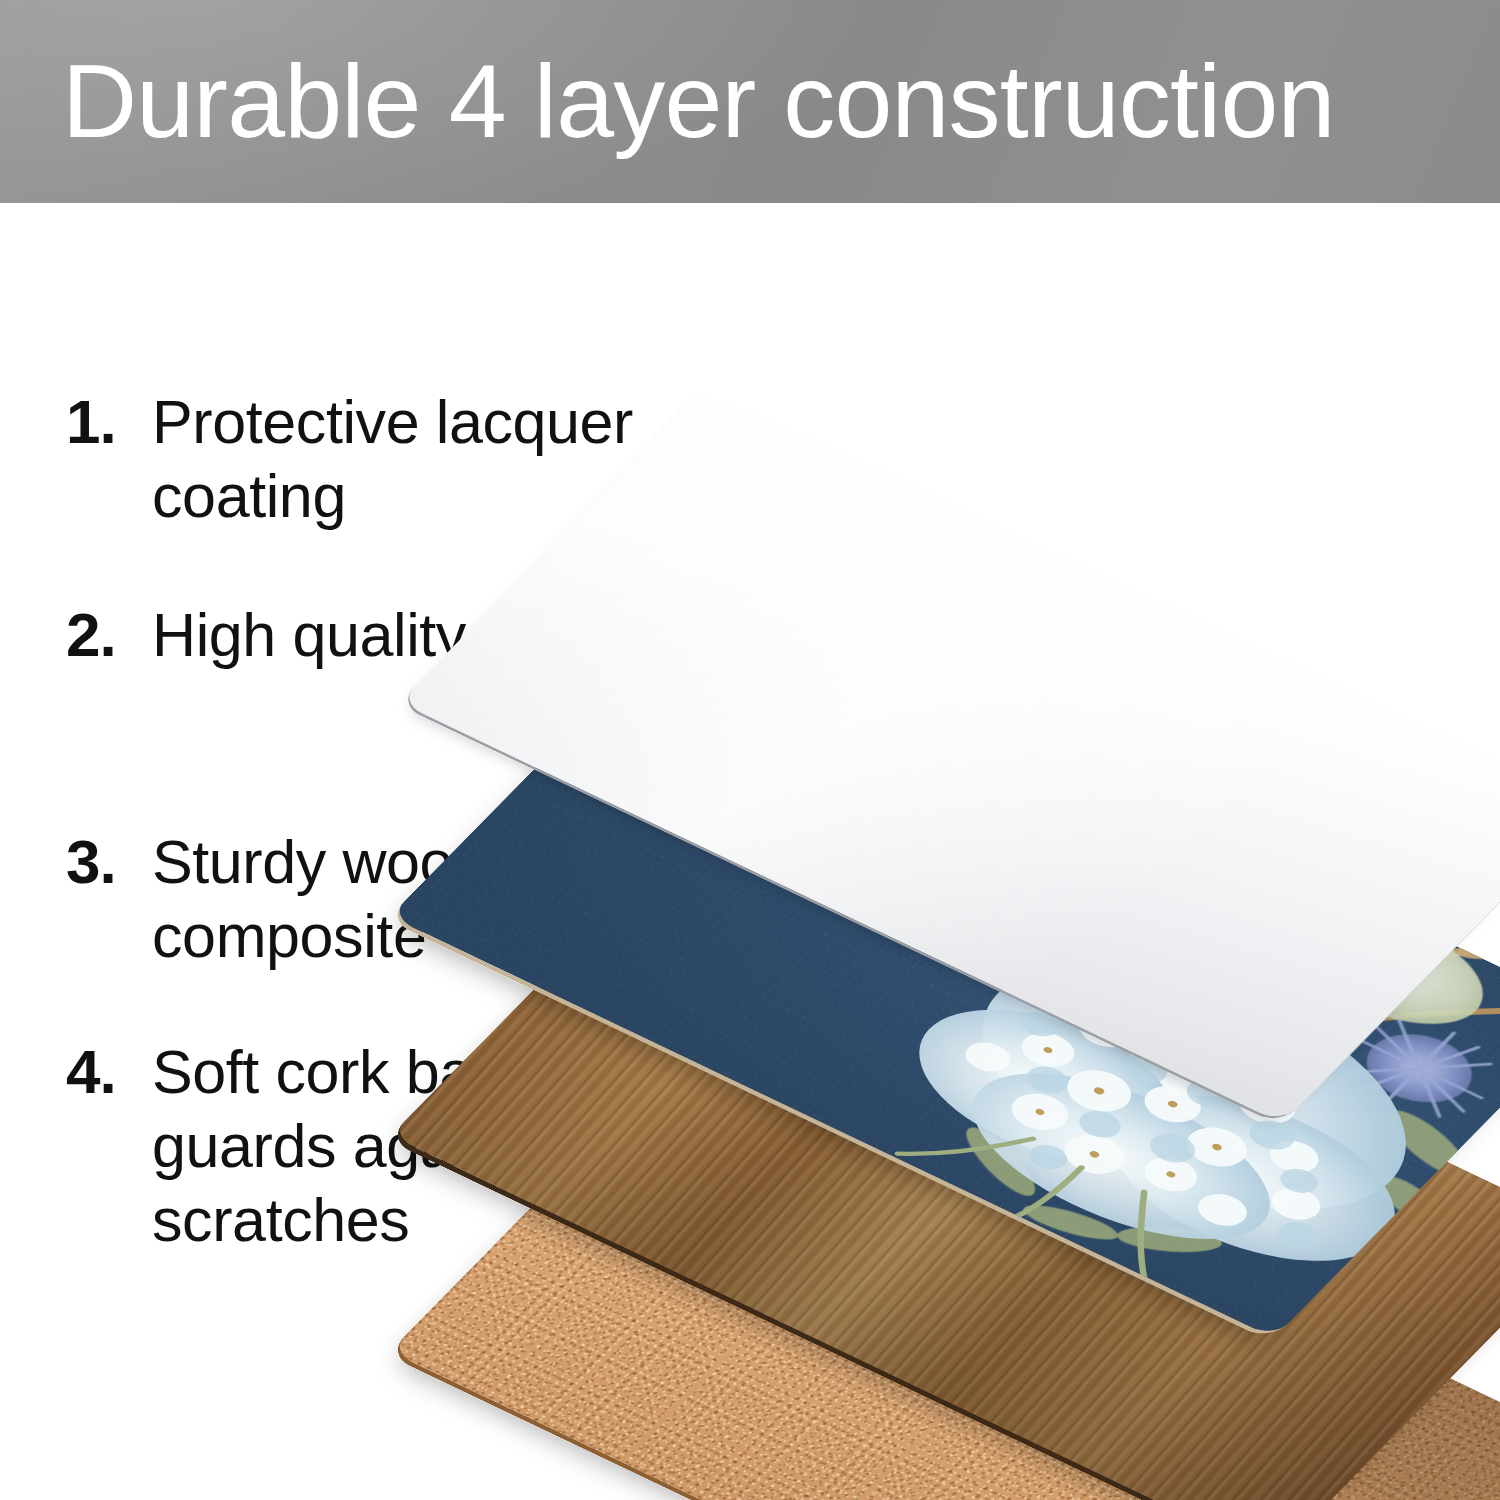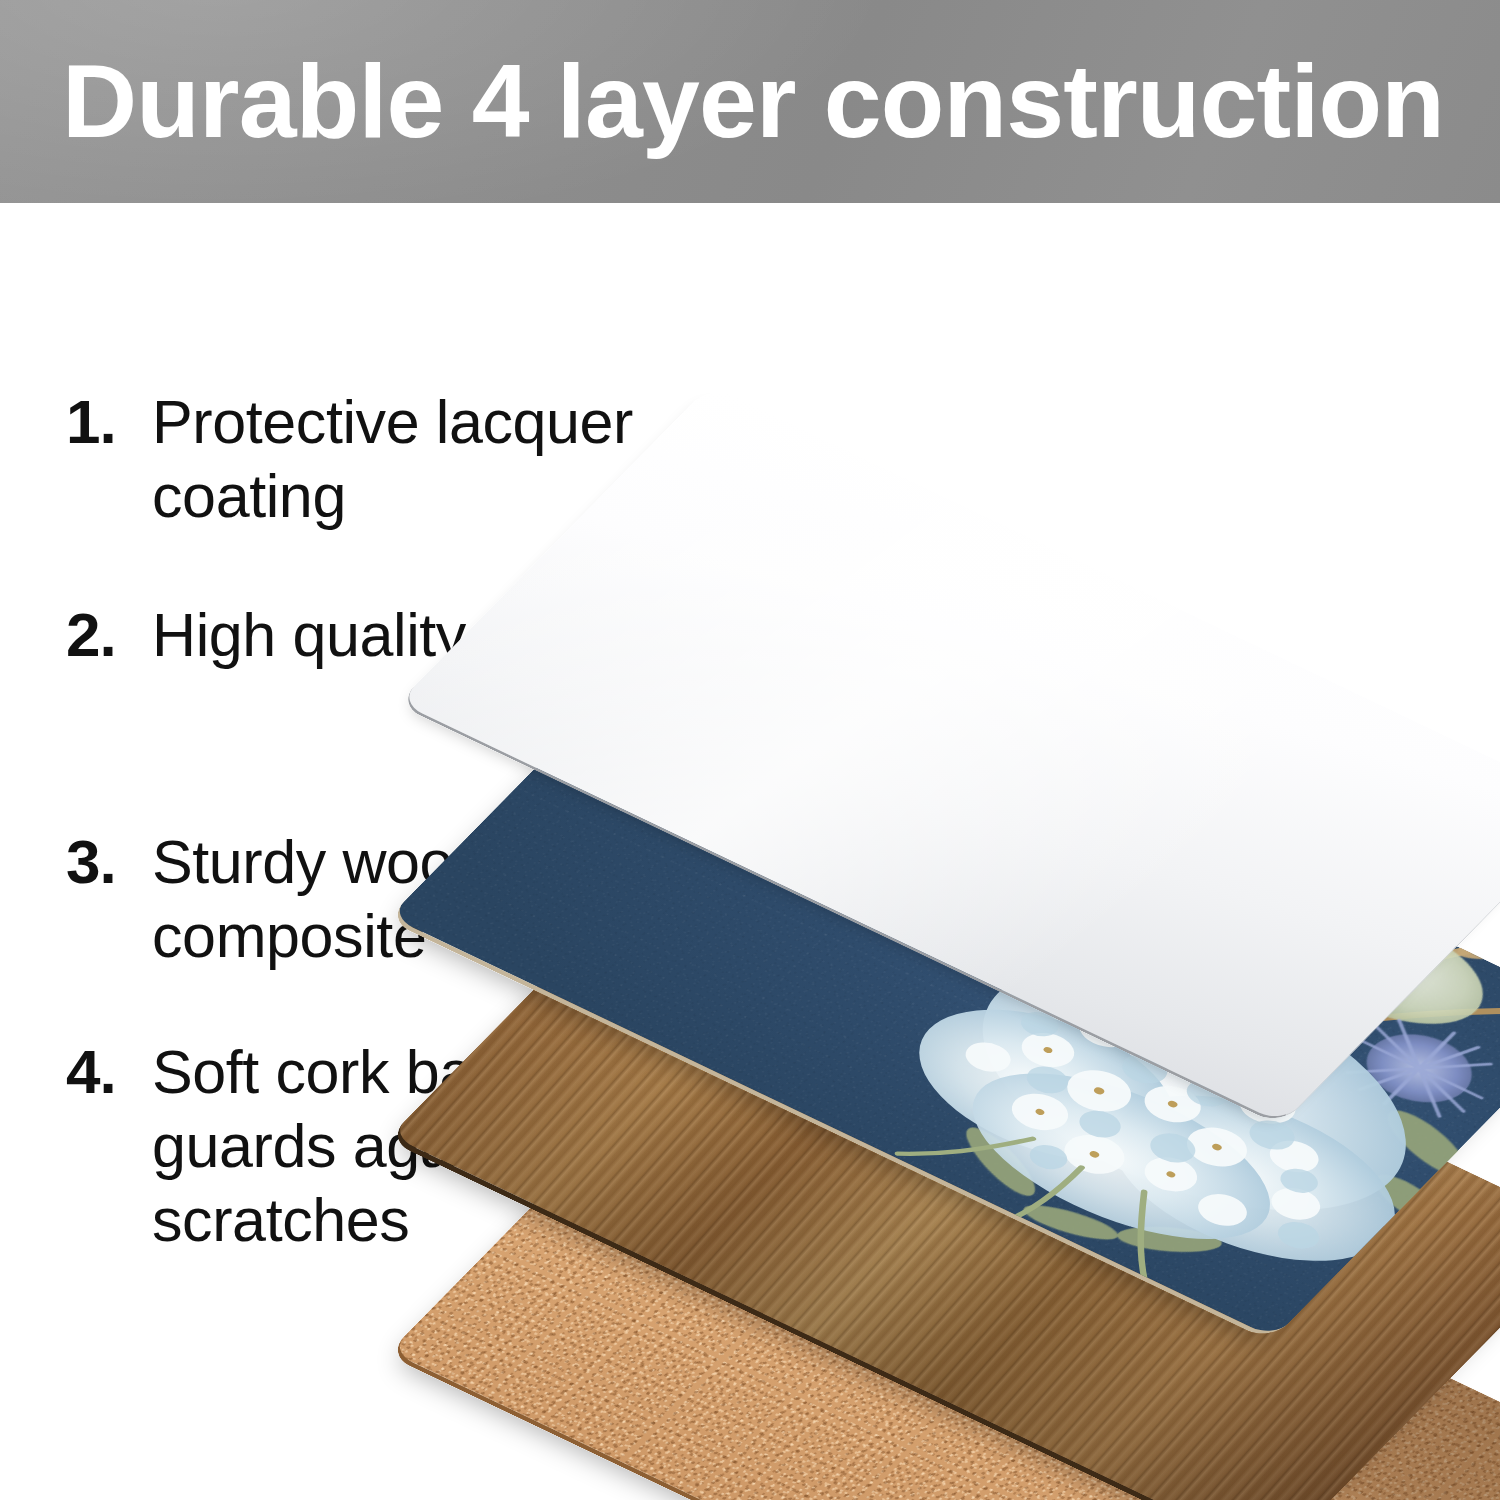--- a/index.html
+++ b/index.html
@@ -27,21 +27,21 @@
       radial-gradient(ellipse 1100px 420px at 14% -12%, rgba(255,255,255,0.16) 0%, rgba(255,255,255,0) 62%),
       linear-gradient(112deg, #959595 0%, #8e8e8e 28%, #898989 56%, #909090 80%, #8b8b8b 100%);
   }
   #header-title{
     position:absolute;
     left:62px;
     top:28px;
     width:1400px;
     font-size:104px;
     line-height:146px;
-    font-weight:700;
+    font-weight:400;
     color:#ffffff;
     letter-spacing:-0.8px;
     white-space:nowrap;
   }
 
   
   #feature-list{
     position:absolute;
     left:0; top:203px;
     width:700px; height:1297px;

